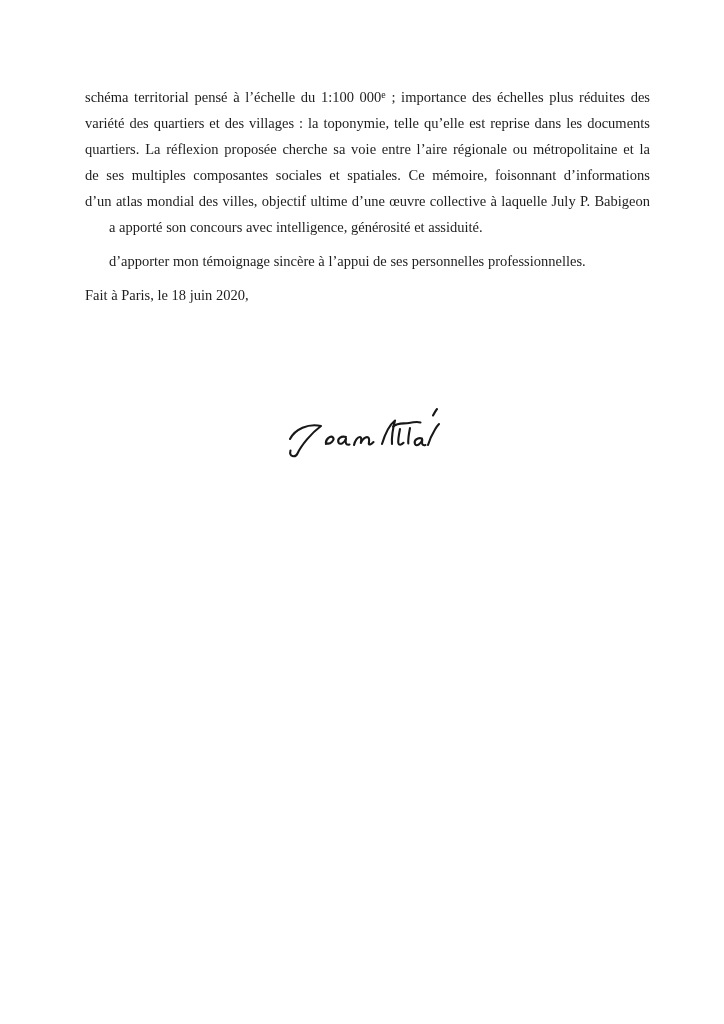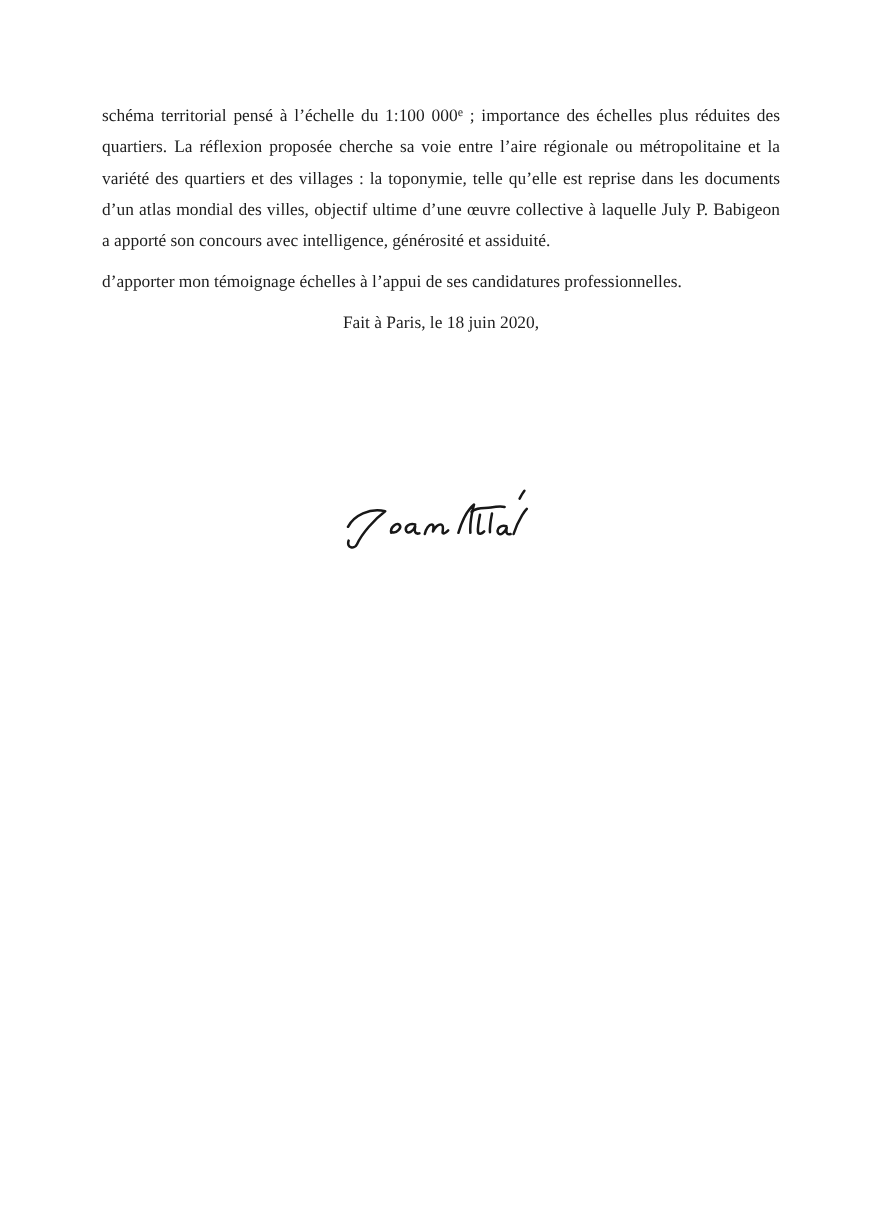--- a/index.html
+++ b/index.html
@@ -30,28 +30,29 @@
   }
   .jline {
     display: block;
     text-align: justify;
     text-align-last: justify;
     white-space: normal;
   }
   .lastline {
     display: block;
     text-align: left;
+    margin-left: 24px;
   }
   .content sup {
     font-size: 10px;
     line-height: 0;
     vertical-align: 4.5px;
   }
   .dateline {
-    text-align: center;
+    text-align: left;
   }
   .signature {
     position: absolute;
     left: 280px;
     top: 393px;
     width: 176px;
     height: 78px;
   }
   .signature svg {
     display: block;
@@ -60,28 +61,29 @@
   }
 </style>
 </head>
 <body>
 
 <div class="page">
   <div class="content">
 
     <p class="para">
       <span class="jline"><span>schéma territorial pensé à l’échelle du 1:100 000</span><sup>e</sup><span> ; importance des échelles plus réduites des</span></span>
+      <span class="jline">variété des quartiers et des villages : la toponymie, telle qu’elle est reprise dans les documents</span>
       <span class="jline">quartiers. La réflexion proposée cherche sa voie entre l’aire régionale ou métropolitaine et la</span>
-      <span class="jline">variété des quartiers et des villages : la toponymie, telle qu’elle est reprise dans les documents</span>
+      <span class="jline">de ses multiples composantes sociales et spatiales. Ce mémoire, foisonnant d’informations</span>
       <span class="jline">d’un atlas mondial des villes, objectif ultime d’une œuvre collective à laquelle July P. Babigeon</span>
       <span class="lastline">a apporté son concours avec intelligence, générosité et assiduité.</span>
     </p>
 
     <p class="para">
-      <span class="lastline">d’apporter mon témoignage échelles à l’appui de ses candidatures professionnelles.</span>
+      <span class="lastline">d’apporter mon témoignage sincère à l’appui de ses personnelles professionnelles.</span>
     </p>
 
     <p class="para dateline">Fait à Paris, le 18 juin 2020,</p>
   </div>
 
   <div class="signature">
     <svg viewBox="0 0 176 78" role="img" aria-label="Jean Attali">
       <g fill="none" stroke="#181818" stroke-width="2.1" stroke-linecap="round" stroke-linejoin="round">
 
         <path d="M10,46 C15,36.5 28,30 41,33 C31.5,40 21.5,52 17.5,60.5 C15.5,64.8 8.5,64 10.5,57.5"></path>

